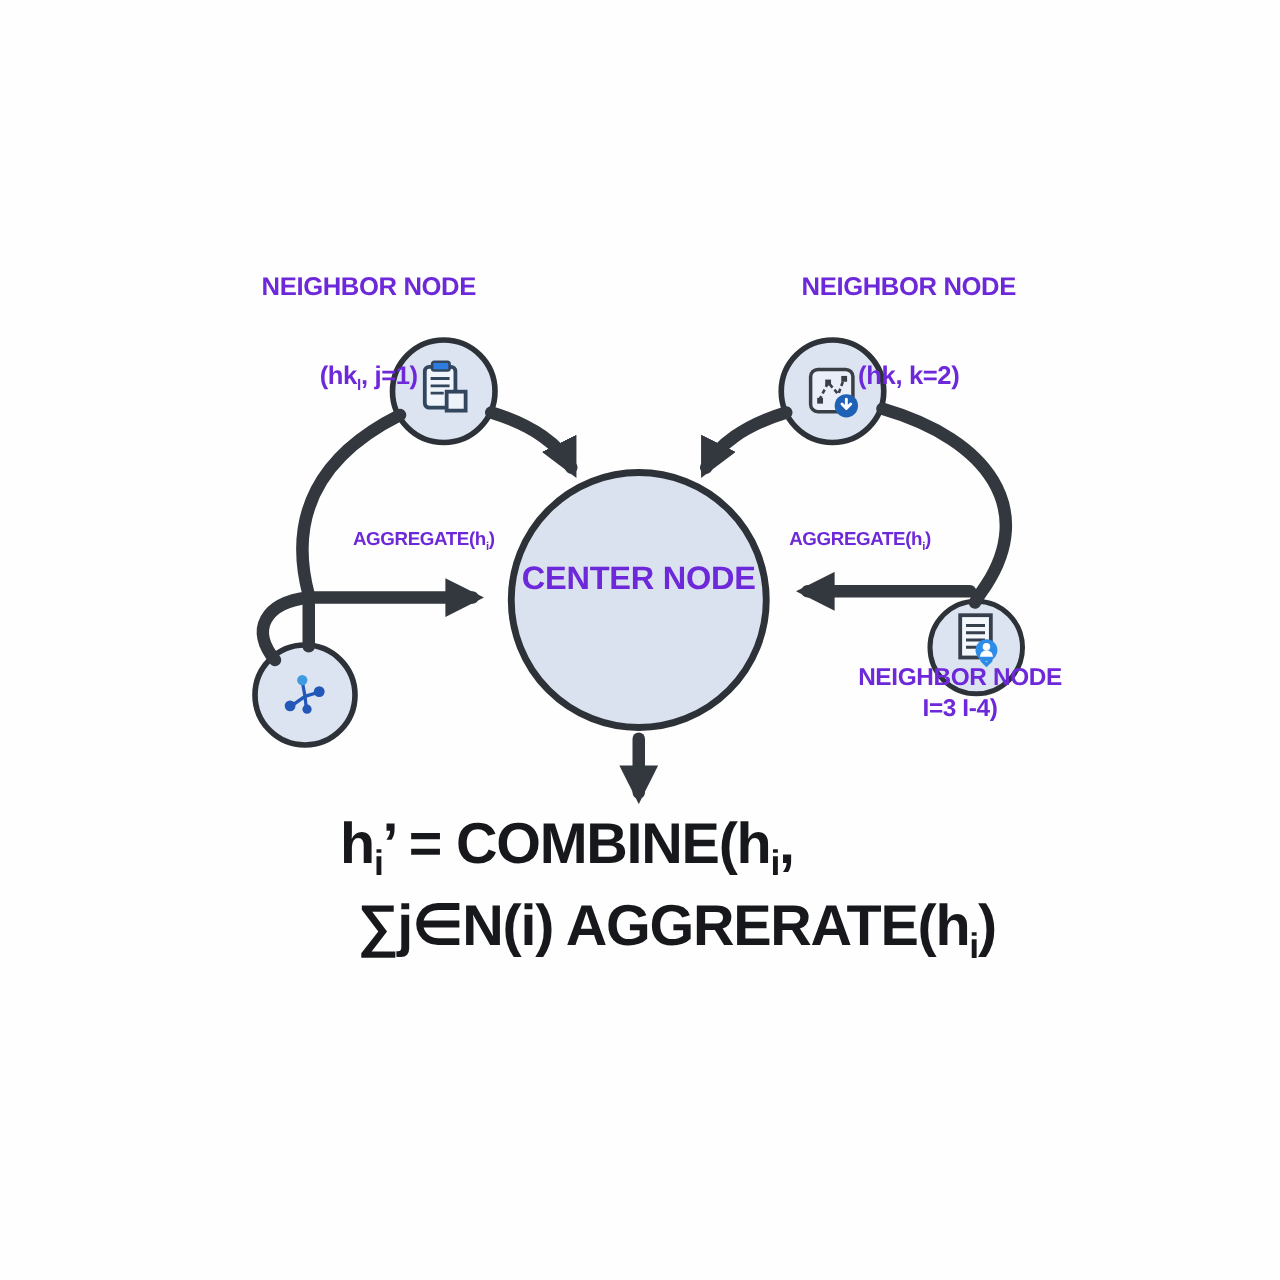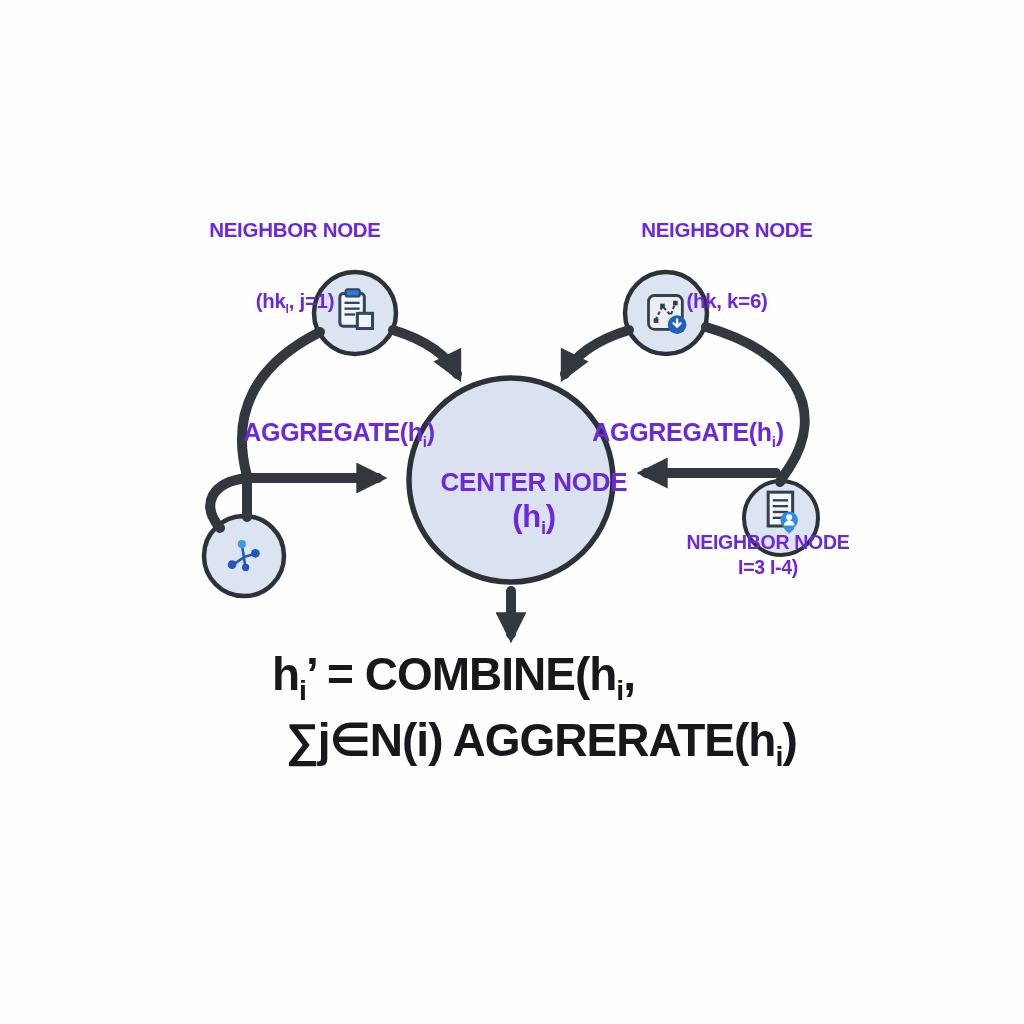--- a/index.html
+++ b/index.html
@@ -8,21 +8,21 @@
     font-family:"Liberation Sans","DejaVu Sans",sans-serif;overflow:hidden;
   }
   #diagram-svg{position:absolute;left:0;top:0;z-index:1;}
   .lbl{
     position:absolute;z-index:2;font-weight:700;color:#6d28d9;
     text-align:center;letter-spacing:-0.3px;line-height:27px;
   }
   .lbl sub{font-size:0.6em;line-height:0;}
   .node-title{font-size:20.5px;}
   .node-sub{font-size:20.5px;margin-top:44px;}
-  .agg{font-size:25px;line-height:24px;}
+  .agg{font-size:15px;line-height:24px;}
   .center-title{font-size:26px;line-height:32px;letter-spacing:-0.2px;}
   .center-sub{font-size:31px;line-height:38px;}
   .formula{
     position:absolute;z-index:2;font-weight:700;color:#17181b;
     font-size:46px;letter-spacing:-1px;white-space:nowrap;line-height:56px;
   }
   .formula sub{font-size:0.62em;line-height:0;}
   .icon-box{position:absolute;z-index:3;display:flex;align-items:center;justify-content:center;}
 </style>
 </head>
@@ -54,29 +54,28 @@
     </g>
   </svg>
 
   <div class="lbl" style="left:175px;top:216px;width:240px;">
     <div class="node-title">NEIGHBOR NODE</div>
     <div class="node-sub"><span>(hk</span><sub>l</sub><span>, j=1)</span></div>
   </div>
 
   <div class="lbl" style="left:607px;top:216px;width:240px;">
     <div class="node-title">NEIGHBOR NODE</div>
-    <div class="node-sub">(hk, k=6)</div>
+    <div class="node-sub">(hk, k=2)</div>
   </div>
 
   <div class="lbl agg" style="left:239px;top:420px;width:200px;"><span>AGGREGATE(h</span><sub>i</sub><span>)</span></div>
   <div class="lbl agg" style="left:588px;top:420px;width:200px;"><span>AGGREGATE(h</span><sub>i</sub><span>)</span></div>
 
-  <div class="lbl" style="left:434px;top:446px;width:200px;margin-top:20px;">
+  <div class="lbl" style="left:411px;top:446px;width:200px;">
     <div class="center-title">CENTER NODE</div>
-    <div class="center-sub"><span>(h</span><sub>i</sub><span>)</span></div>
   </div>
 
   <div class="lbl" style="left:658px;top:530px;width:220px;font-size:19.5px;line-height:25px;">
     <div>NEIGHBOR NODE</div>
     <div>I=3 I-4)</div>
   </div>
 
   <div class="formula" style="left:272px;top:646px;"><span>h</span><sub>i</sub><span>’ = COMBINE(h</span><sub>i</sub><span>,</span></div>
   <div class="formula" style="left:286px;top:712px;"><span>∑j∈N(i) AGGRERATE(h</span><sub>i</sub><span>)</span></div>
 

